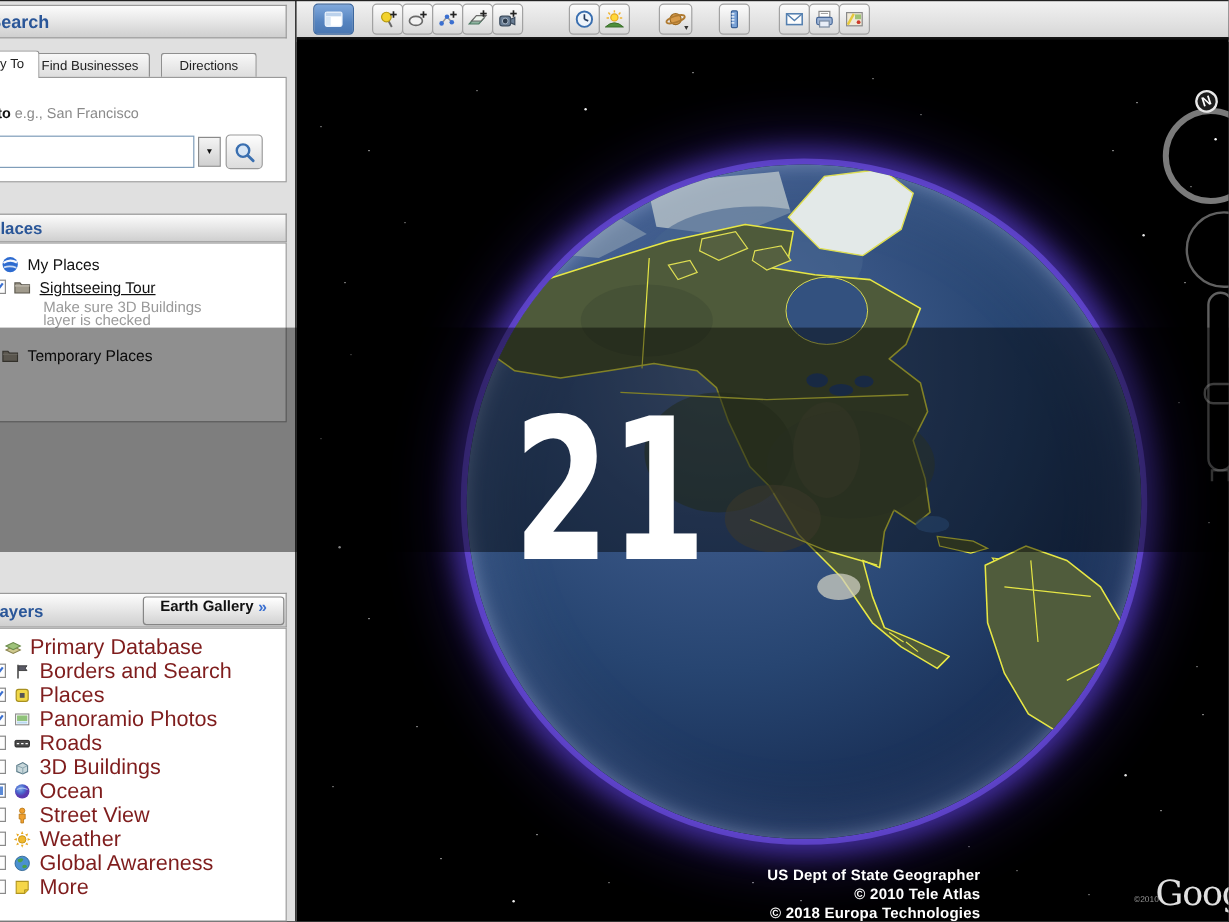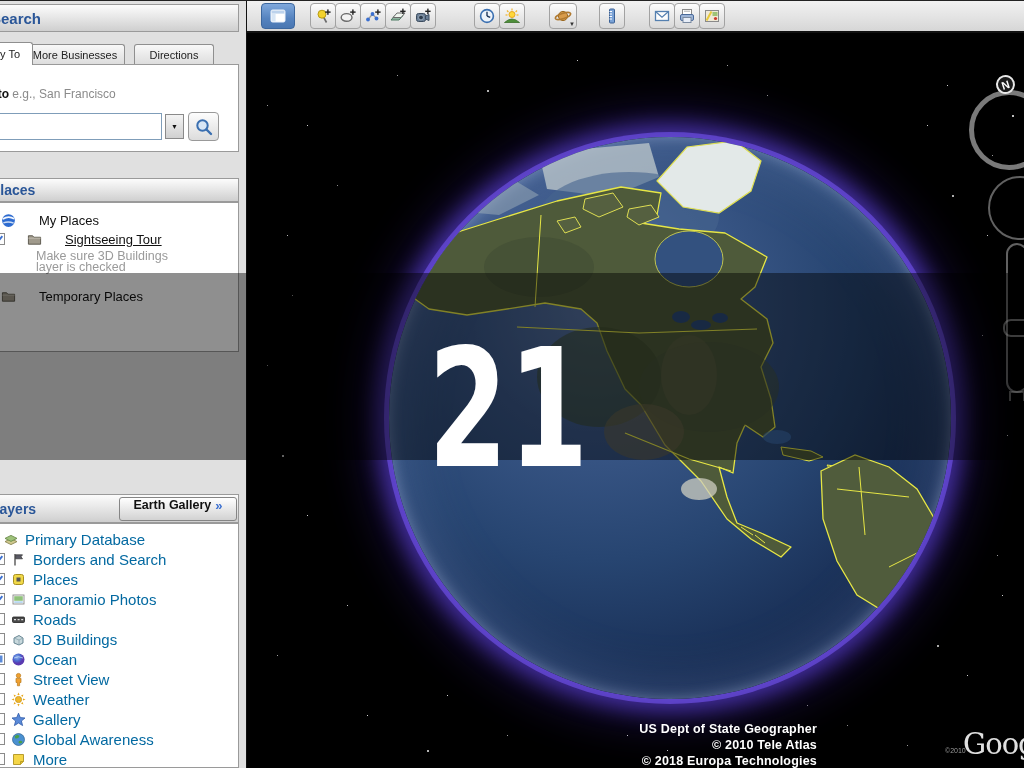--- a/index.html
+++ b/index.html
@@ -83,35 +83,35 @@
     border:1px solid #7f9db9; background:#fff; font-size:12px; padding:0 4px; }
   .combo-btn { position:absolute; left:166px; top:49px; width:19px; height:25px;
     border:1px solid #8a8a8a; background:linear-gradient(#f4f4f4,#d0d0d0); font-size:7px; color:#111;
     display:flex; align-items:center; justify-content:center; }
   .search-btn { position:absolute; left:189px; top:47px; width:31px; height:29px; border-radius:4px;
     border:1px solid #999; background:linear-gradient(#fdfdfd,#dcdcdc); display:flex; align-items:center; justify-content:center; }
 
   
   .hdr-places { top:178px; }
   .places-box { top:202px; height:150px; }
-  .prow { position:absolute; display:flex; align-items:center; height:18px;gap:16px; }
+  .prow { position:absolute; display:flex; align-items:center; height:18px; }
   .prow .lbl { font-size:13px; color:#111; margin-left:7px; }
   .link { color:#3535d0; text-decoration:underline; }
   .pdesc { position:absolute; left:37px; font-size:12.5px; color:#9a9a9a; }
 
   
   .hdr-layers { top:494px; height:29px; }
   .hdr-layers .panel-title { top:6px; }
   .earth-gallery { position:absolute; left:119px; top:2px; width:118px; height:24px; border-radius:3px;
     border:1px solid #858585; background:linear-gradient(#ffffff,#d2d2d2); font-size:12.5px; font-weight:bold;
     color:#111; display:flex; align-items:flex-start; justify-content:center; gap:4px; }
   .earth-gallery .chev { color:#3a6fd0; font-weight:bold; font-size:13px; }
   .layers-box { top:523px; height:245px; padding-top:5px; }
   .lrow { position:relative; display:flex; align-items:center; height:20px; }
-  .lrow .lbl { font-size:15px; color:#0369a1; margin-left:7px; }
+  .lrow .lbl { font-size:18px; color:#7f1d1d; margin-left:7px; }
 
   .cb { width:12px; height:12px; border:1px solid #8a8a8a; background:#fdfdfd; margin-left:-6px; flex:none;
         display:flex; align-items:center; justify-content:center; }
   .cb.partial { background:#5a8ad8; box-shadow:inset 0 0 0 1.5px #fff; }
   .icon14 { width:15px; height:15px; margin-left:6px; flex:none; }
   .icon14.root { margin-left:4px; }
 
   
   .band { position:absolute; left:0; top:273px; width:1024px; height:187px; background:rgba(0,0,0,.44); z-index:50; }
   .slide-num { position:absolute; left:428px; top:328px; z-index:60; color:#fff;
@@ -325,21 +325,21 @@
     </div>
   </div>
 
   <div class="sidebar">
 
     <div class="panel-header hdr-search">
       <div class="panel-title">Search</div>
     </div>
     <div class="tabs">
       <div class="tab active" style="left:-22px; width:55px; top:0; height:23px; line-height:23px;">Fly To</div>
-      <div class="tab" style="left:25px; width:100px; top:2px; height:21px; line-height:21px;">More Businesses</div>
+      <div class="tab" style="left:25px; width:100px; top:2px; height:21px; line-height:21px;">Find Businesses</div>
       <div class="tab" style="left:134px; width:80px; top:2px; height:21px; line-height:21px;">Directions</div>
     </div>
     <div class="panel-box search-box">
       <div class="flyto-line">
         <b>Fly to</b>
         <span>e.g., San Francisco</span>
       </div>
       <input class="search-input" type="text" value="" style="">
       <div class="combo-btn">
         <span>▼</span>
@@ -499,27 +499,20 @@
             <path d="M2.6,2.6 L5,3.4 L3.4,5 Z"></path>
               <path d="M12.4,2.6 L11.6,5 L10,3.4 Z"></path>
             <path d="M2.6,12.4 L3.4,10 L5,11.6 Z"></path>
               <path d="M12.4,12.4 L10,11.6 L11.6,10 Z"></path>
           </g>
           <circle cx="7.5" cy="7.5" r="3.1" fill="#f0b82e" stroke="#c8941a" stroke-width=".8"></circle>
         </svg>
         <span class="lbl">Weather</span>
       </div>
 
-      <div class="lrow">
-        <span class="cb"></span>
-        <svg class="icon14" width="15" height="15" viewBox="0 0 15 15">
-          <path d="M7.5,1.2 L9.3,5.6 L14,6 L10.4,9 L11.6,13.6 L7.5,11 L3.4,13.6 L4.6,9 L1,6 L5.7,5.6 Z" fill="#5a8ad8" stroke="#2f5aa8" stroke-width=".8"></path>
-        </svg>
-        <span class="lbl">Gallery</span>
-      </div>
 
       <div class="lrow">
         <span class="cb"></span>
         <svg class="icon14" width="15" height="15" viewBox="0 0 15 15">
           <circle cx="7.5" cy="7.5" r="6" fill="#4a90d0" stroke="#2a6090" stroke-width=".7"></circle>
           <path d="M3.5,4.5 Q6.5,2 8.5,4 Q7.5,7 4.5,6.5 Z" fill="#4aa048"></path>
           <path d="M8,9 Q11.5,8 11.5,10.5 Q8.5,12.5 7.5,10.5 Z" fill="#4aa048"></path>
         </svg>
         <span class="lbl">Global Awareness</span>
       </div>

